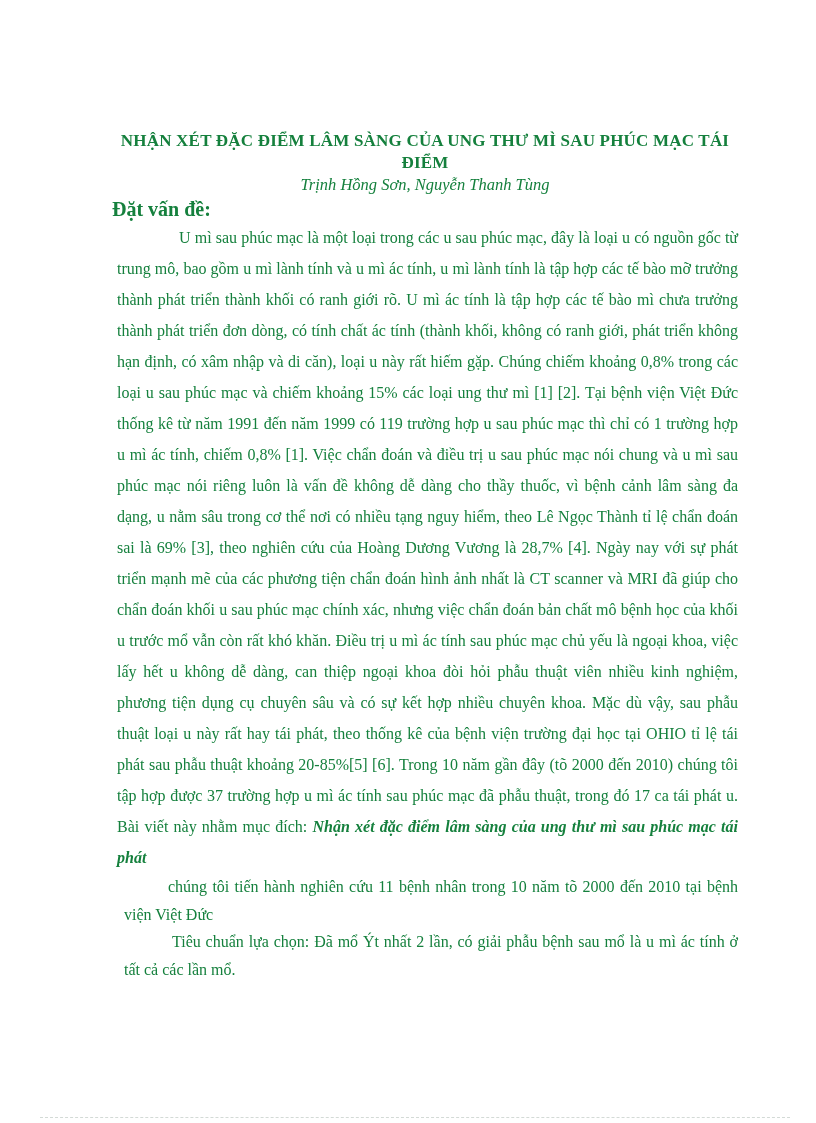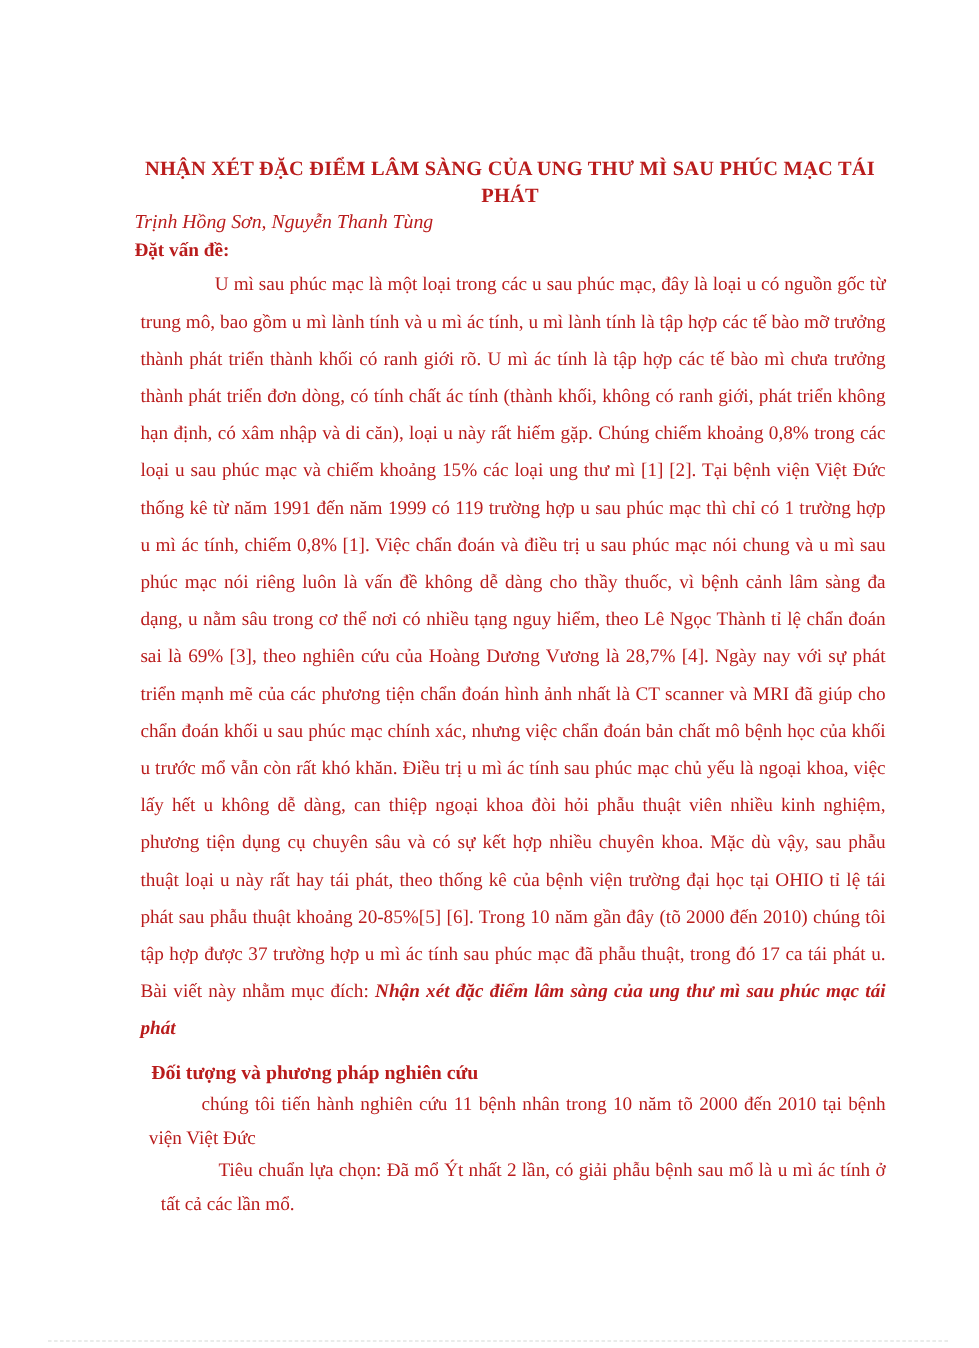--- a/index.html
+++ b/index.html
@@ -8,40 +8,40 @@
     background: #ffffff;
   }
   .page {
     position: relative;
     width: 816px;
     height: 1123px;
     background: #ffffff;
     box-sizing: border-box;
     padding: 130px 78px 0 112px;
     font-family: "Liberation Serif", "DejaVu Serif", serif;
-    color: #b91c1c;
+    color: #15803d;
     font-size: 16px;
     overflow: hidden;
   }
   .title-line {
     text-align: center;
     font-weight: 700;
     font-size: 17px;
     line-height: 22px;
     letter-spacing: 0.2px;
   }
   .authors-line {
-    text-align: left;
+    text-align: center;
     font-style: italic;
     font-size: 16.5px;
     line-height: 22px;
   }
   .heading-intro {
     font-weight: 700;
-    font-size: 16px;
+    font-size: 20px;
     line-height: 26px;
     margin: 0;
   }
   .intro-paragraph {
     margin: 0 0 0 5px;
     text-align: justify;
     line-height: 31px;
     text-indent: 62px;
   }
   .intro-paragraph .objective-emphasis {
@@ -58,21 +58,21 @@
     margin: 0 0 0 12px;
     text-align: justify;
     line-height: 27.6px;
     text-indent: 44px;
   }
   .methods-paragraph-2 {
     margin: 0 0 0 16px;
     line-height: 27.6px;
   }
   .methods-paragraph-3 {
-    margin: 0 0 0 22px;
+    margin: 0 0 0 12px;
     text-align: justify;
     line-height: 27.6px;
     text-indent: 48px;
   }
   .page-break-divider {
     position: absolute;
     left: 40px;
     right: 26px;
     bottom: 5px;
     height: 0;
@@ -80,29 +80,28 @@
     opacity: 0.85;
   }
 </style>
 </head>
 <body>
 
 <div class="page">
 
   <div class="title-line">NHẬN XÉT ĐẶC ĐIỂM LÂM SÀNG CỦA UNG THƯ MÌ SAU PHÚC MẠC TÁI</div>
 
-  <div class="title-line">PHÁT</div>
+  <div class="title-line">ĐIỂM</div>
 
   <div class="authors-line">Trịnh Hồng Sơn, Nguyễn Thanh Tùng</div>
 
   <h2 class="heading-intro">Đặt vấn đề:</h2>
 
   <p class="intro-paragraph"><span>U mì sau phúc mạc là một loại trong các u sau phúc mạc, đây là loại u có nguồn gốc từ trung mô, bao gồm u mì lành tính và u mì ác tính, u mì lành tính là tập hợp các tế bào mỡ trưởng thành phát triển thành khối có ranh giới rõ. U mì ác tính là tập hợp các tế bào mì chưa trưởng thành phát triển đơn dòng, có tính chất ác tính (thành khối, không có ranh giới, phát triển không hạn định, có xâm nhập và di căn), loại u này rất hiếm gặp. Chúng chiếm khoảng 0,8% trong các loại u sau phúc mạc và chiếm khoảng 15% các loại ung thư mì [1] [2]. Tại bệnh viện Việt Đức thống kê từ năm 1991 đến năm 1999 có 119 trường hợp u sau phúc mạc thì chỉ có 1 trường hợp u mì ác tính, chiếm 0,8% [1]. Việc chẩn đoán và điều trị u sau phúc mạc nói chung và u mì sau phúc mạc nói riêng luôn là vấn đề không dễ dàng cho thầy thuốc, vì bệnh cảnh lâm sàng đa dạng, u nằm sâu trong cơ thể nơi có nhiều tạng nguy hiểm, theo Lê Ngọc Thành tỉ lệ chẩn đoán sai là 69% [3], theo nghiên cứu của Hoàng Dương Vương là 28,7% [4]. Ngày nay với sự phát triển mạnh mẽ của các phương tiện chẩn đoán hình ảnh nhất là CT scanner và MRI đã giúp cho chẩn đoán khối u sau phúc mạc chính xác, nhưng việc chẩn đoán bản chất mô bệnh học của khối u trước mổ vẫn còn rất khó khăn. Điều trị u mì ác tính sau phúc mạc chủ yếu là ngoại khoa, việc lấy hết u không dễ dàng, can thiệp ngoại khoa đòi hỏi phẫu thuật viên nhiều kinh nghiệm, phương tiện dụng cụ chuyên sâu và có sự kết hợp nhiều chuyên khoa. Mặc dù vậy, sau phẫu thuật loại u này rất hay tái phát, theo thống kê của bệnh viện trường đại học tại OHIO tỉ lệ tái phát sau phẫu thuật khoảng 20-85%[5] [6]. Trong 10 năm gần đây (tõ 2000 đến 2010) chúng tôi tập hợp được 37 trường hợp u mì ác tính sau phúc mạc đã phẫu thuật, trong đó 17 ca tái phát u. Bài viết này nhằm mục đích: </span><em class="objective-emphasis">Nhận xét đặc điểm lâm sàng của ung thư mì sau phúc mạc tái phát</em></p>
 
-  <h2 class="heading-methods">Đối tượng và phương pháp nghiên cứu</h2>
 
   <p class="methods-paragraph-1">chúng tôi tiến hành nghiên cứu 11 bệnh nhân trong 10 năm tõ 2000 đến 2010 tại bệnh viện Việt Đức</p>
 
 
   <p class="methods-paragraph-3">Tiêu chuẩn lựa chọn: Đã mổ Ýt nhất 2 lần, có giải phẫu bệnh sau mổ là u mì ác tính ở tất cả các lần mổ.</p>
 
   <div class="page-break-divider"></div>
 
 </div>
 

